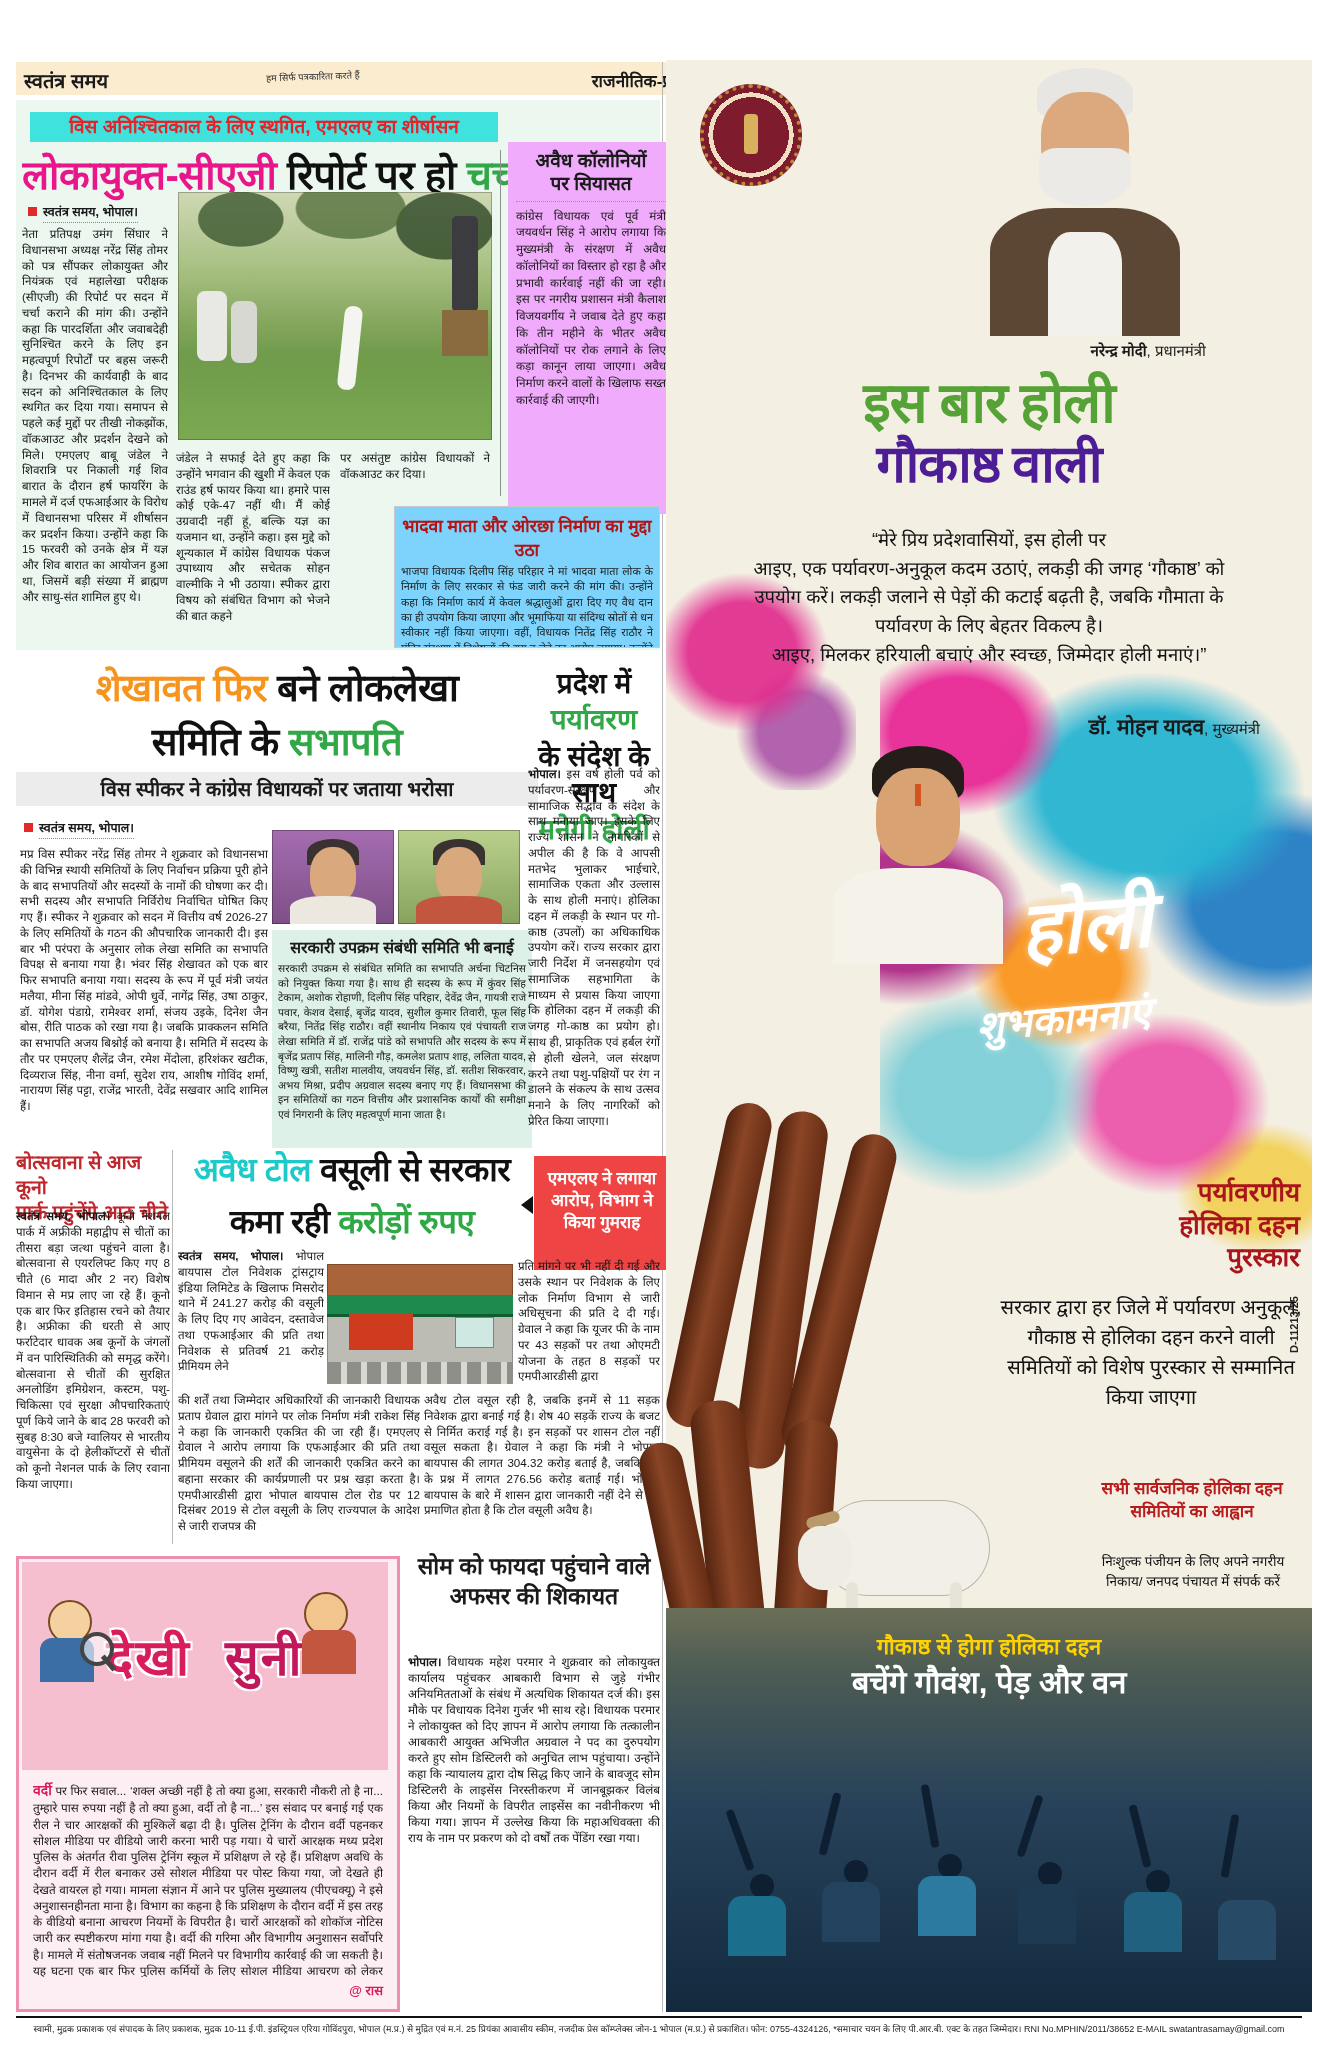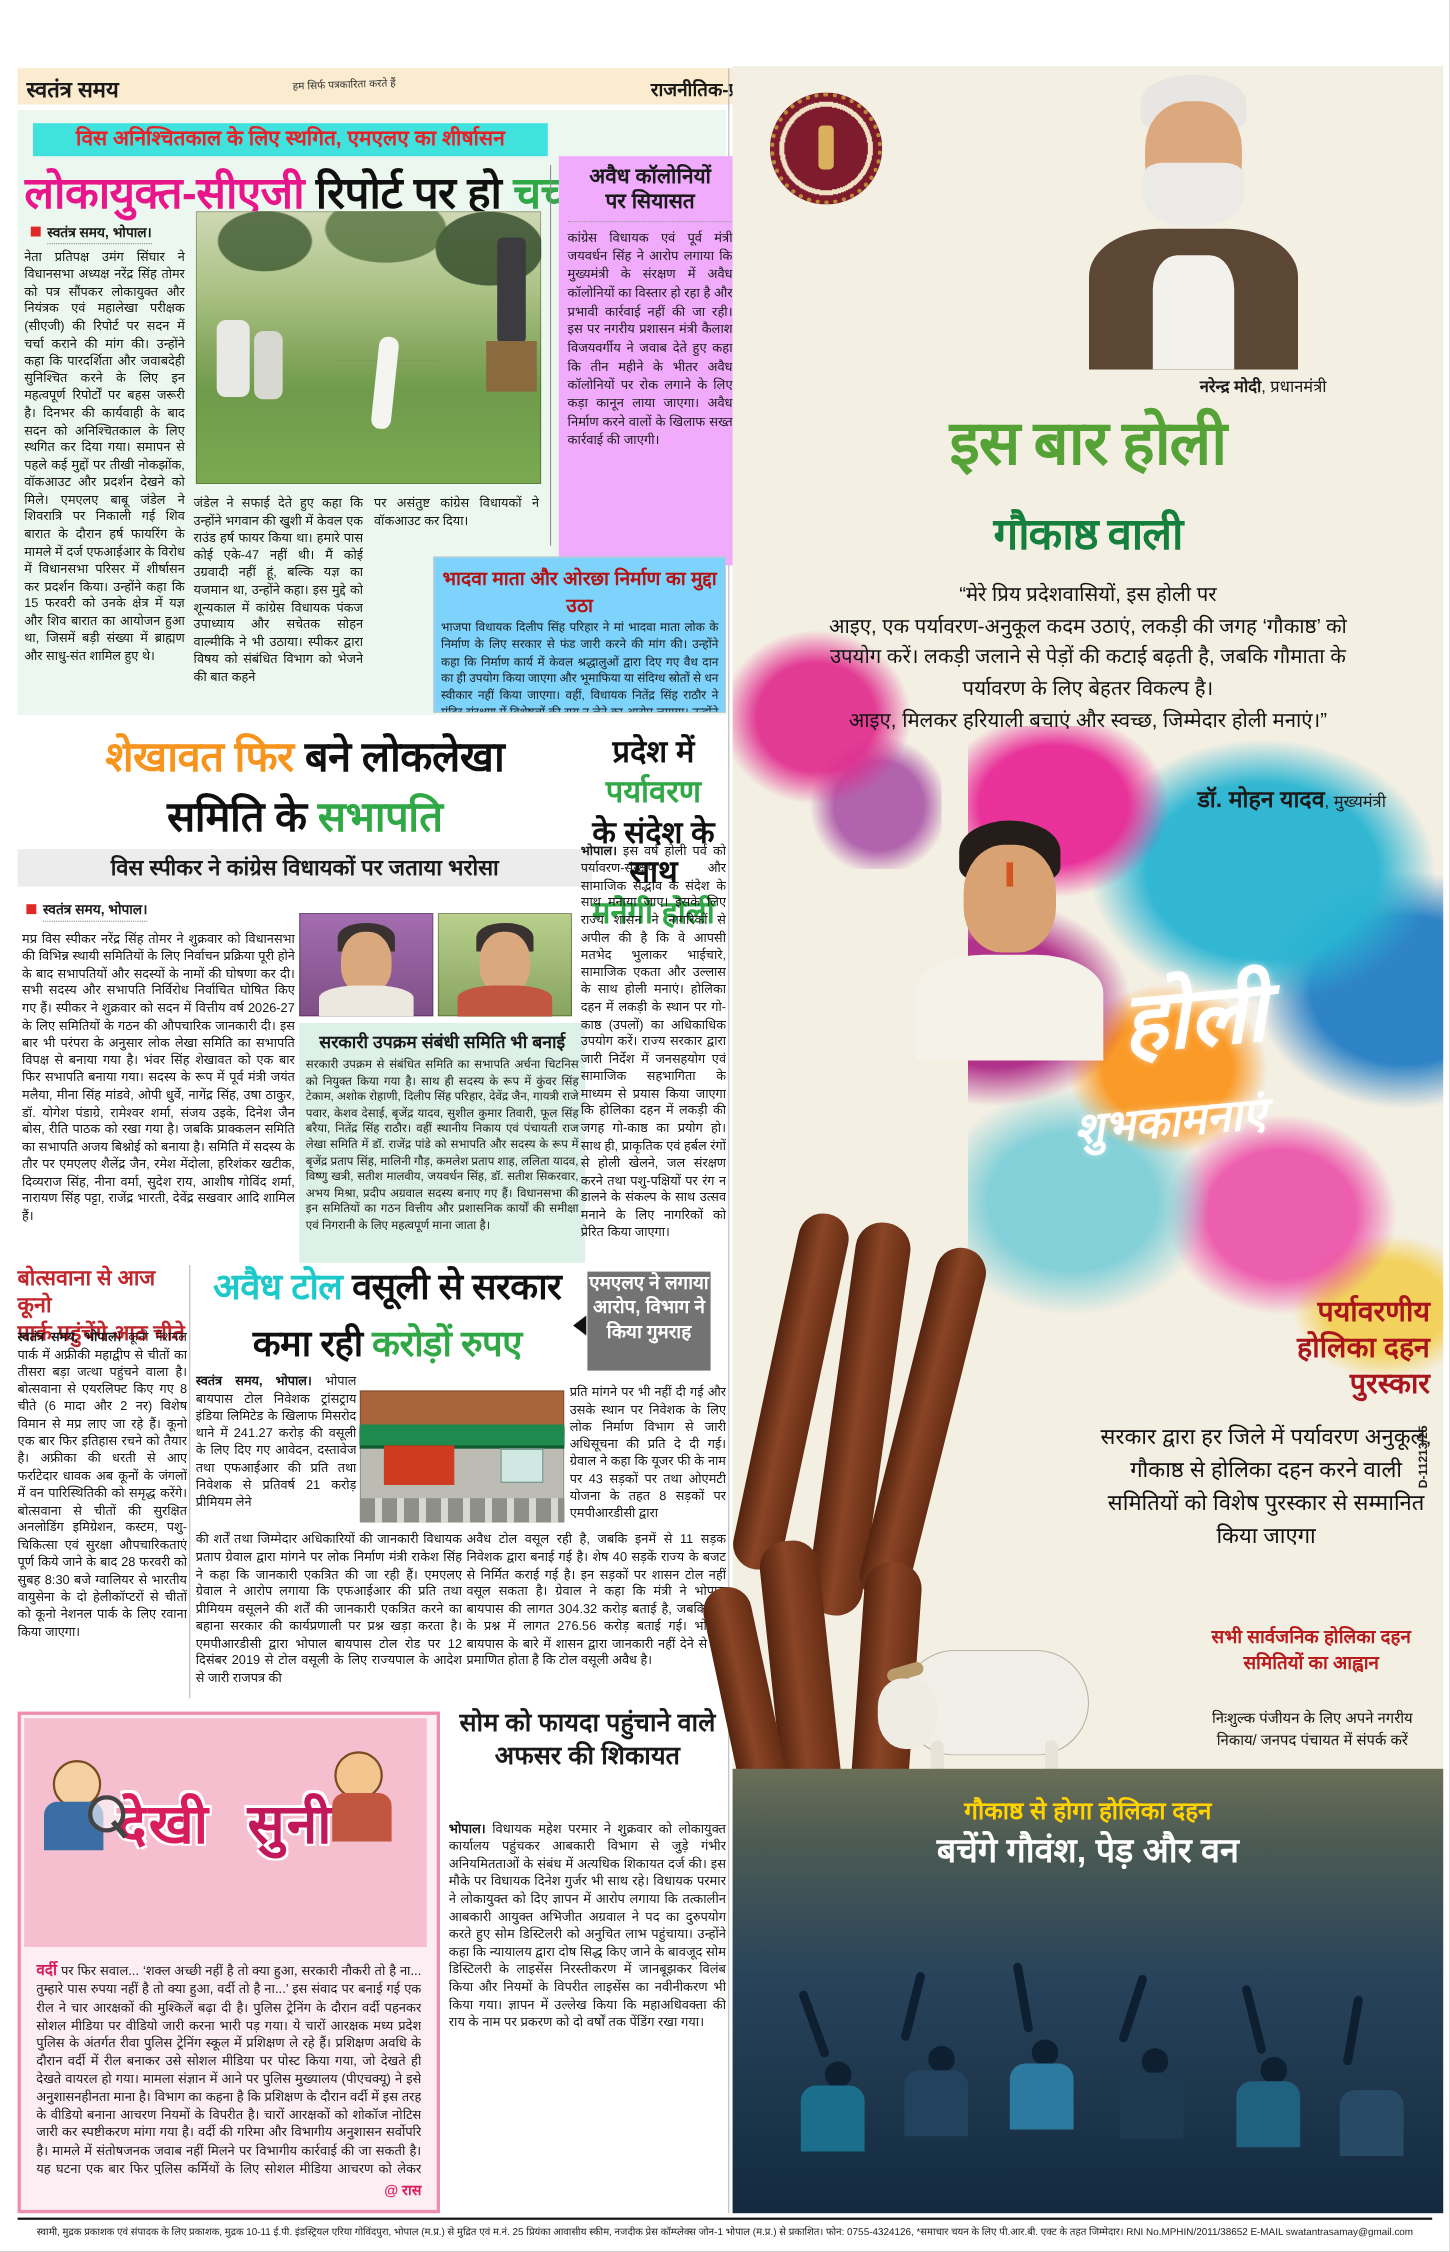--- a/index.html
+++ b/index.html
@@ -202,21 +202,21 @@
   <div class="abs vr" style="left:172px;top:1150px;height:394px"></div>
 
   <div class="abs ctr hl" style="left:176px;top:1146px;width:352px;font-size:33px">
     <span class="cyn">अवैध टोल </span><span class="blk">वसूली से सरकार</span>
   </div>
   <div class="abs ctr hl" style="left:176px;top:1198px;width:352px;font-size:33px">
     <span class="blk">कमा रही </span><span class="grn">करोड़ों रुपए</span>
   </div>
 
   <div class="abs" style="left:521px;top:1196px;width:0;height:0;border-top:9px solid transparent;border-bottom:9px solid transparent;border-right:12px solid #111"></div>
-  <div class="abs ctr b ovh" style="left:534px;top:1156px;width:112px;height:90px;background:#737373;color:#fff;font-size:17px;line-height:1.3;padding:0">एमएलए ने लगाया आरोप, विभाग ने किया गुमराह</div>
+  <div class="abs ctr b ovh" style="left:534px;top:1156px;width:112px;height:90px;background:#ef4444;color:#fff;font-size:17px;line-height:1.3;padding:12px">एमएलए ने लगाया आरोप, विभाग ने किया गुमराह</div>
 
   <div class="abs jt body-txt ovh" style="left:178px;top:1248px;width:146px;height:140px">
     <span class="lead-b">स्वतंत्र समय, भोपाल।</span><span> भोपाल बायपास टोल निवेशक ट्रांसट्राय इंडिया लिमिटेड के खिलाफ मिसरोद थाने में 241.27 करोड़ की वसूली के लिए दिए गए आवेदन, दस्तावेज तथा एफआईआर की प्रति तथा निवेशक से प्रतिवर्ष 21 करोड़ प्रीमियम लेने</span>
   </div>
   <div class="abs photo" id="tollphoto" style="left:327px;top:1264px;width:186px;height:120px">
     <div class="canopy"></div>
     <div class="cont"></div>
     <div class="booth"></div>
     <div class="road"></div>
   </div>
@@ -270,21 +270,21 @@
       <div class="kurtaM"></div>
       <div class="hairM"></div>
       <div class="faceM"></div>
       <div class="beardM"></div>
     </div>
     <div class="abs rt" style="left:264px;top:280px;width:276px;font-size:15px">
       <span class="b">नरेन्द्र मोदी</span><span>, प्रधानमंत्री</span>
     </div>
 
     <div class="abs ctr b serif" style="left:0;top:302px;width:646px;font-size:56px;color:#55a236;letter-spacing:-1px">इस बार होली</div>
-    <div class="abs ctr b serif" style="left:0;top:396px;width:646px;font-size:40px;color:#15803d;letter-spacing:-1px">गौकाष्ठ वाली</div>
+    <div class="abs ctr b serif" style="left:0;top:366px;width:646px;font-size:52px;color:#4c1d95;letter-spacing:-1px">गौकाष्ठ वाली</div>
 
     <div class="abs ctr" style="left:10px;top:466px;width:626px;font-size:18.5px;line-height:1.55;color:#111">
       <div>“मेरे प्रिय प्रदेशवासियों, इस होली पर</div>
       <div>आइए, एक पर्यावरण-अनुकूल कदम उठाएं, लकड़ी की जगह ‘गौकाष्ठ’ को</div>
       <div>उपयोग करें। लकड़ी जलाने से पेड़ों की कटाई बढ़ती है, जबकि गौमाता के</div>
       <div>पर्यावरण के लिए बेहतर विकल्प है।</div>
       <div>आइए, मिलकर हरियाली बचाएं और स्वच्छ, जिम्मेदार होली मनाएं।”</div>
     </div>
     <div class="abs rt" style="left:124px;top:652px;width:470px;font-size:15px">
       <span class="b" style="font-size:21px">डॉ. मोहन यादव</span><span>, मुख्यमंत्री</span>

